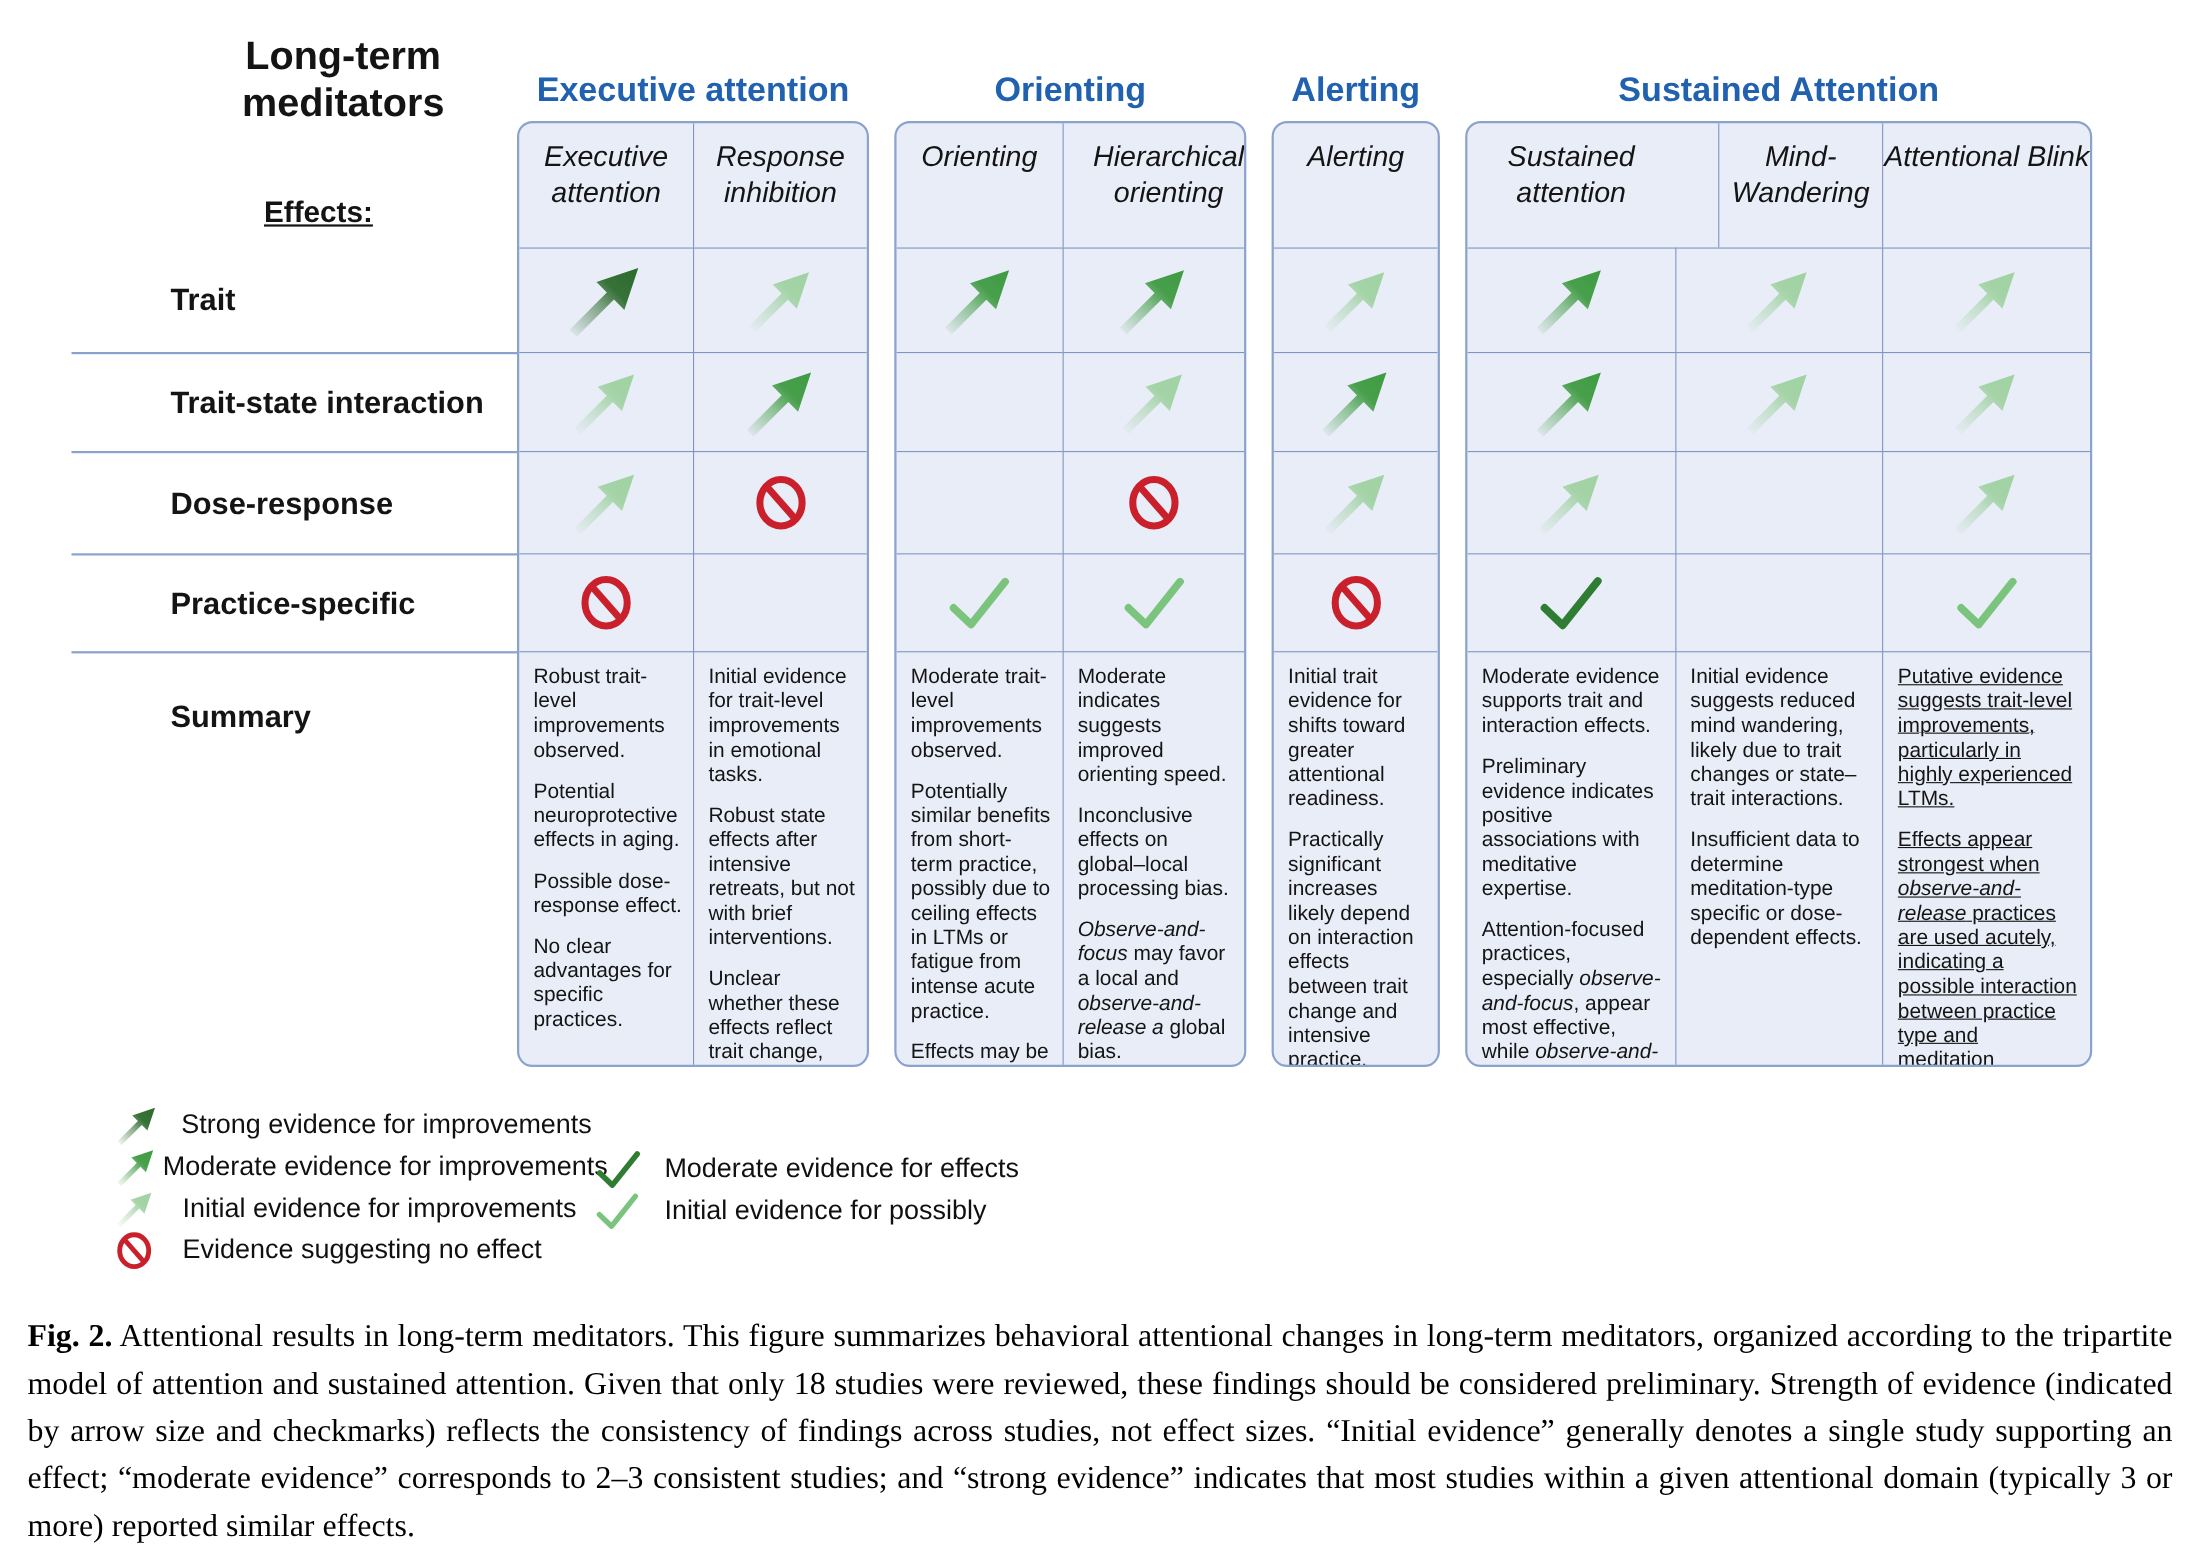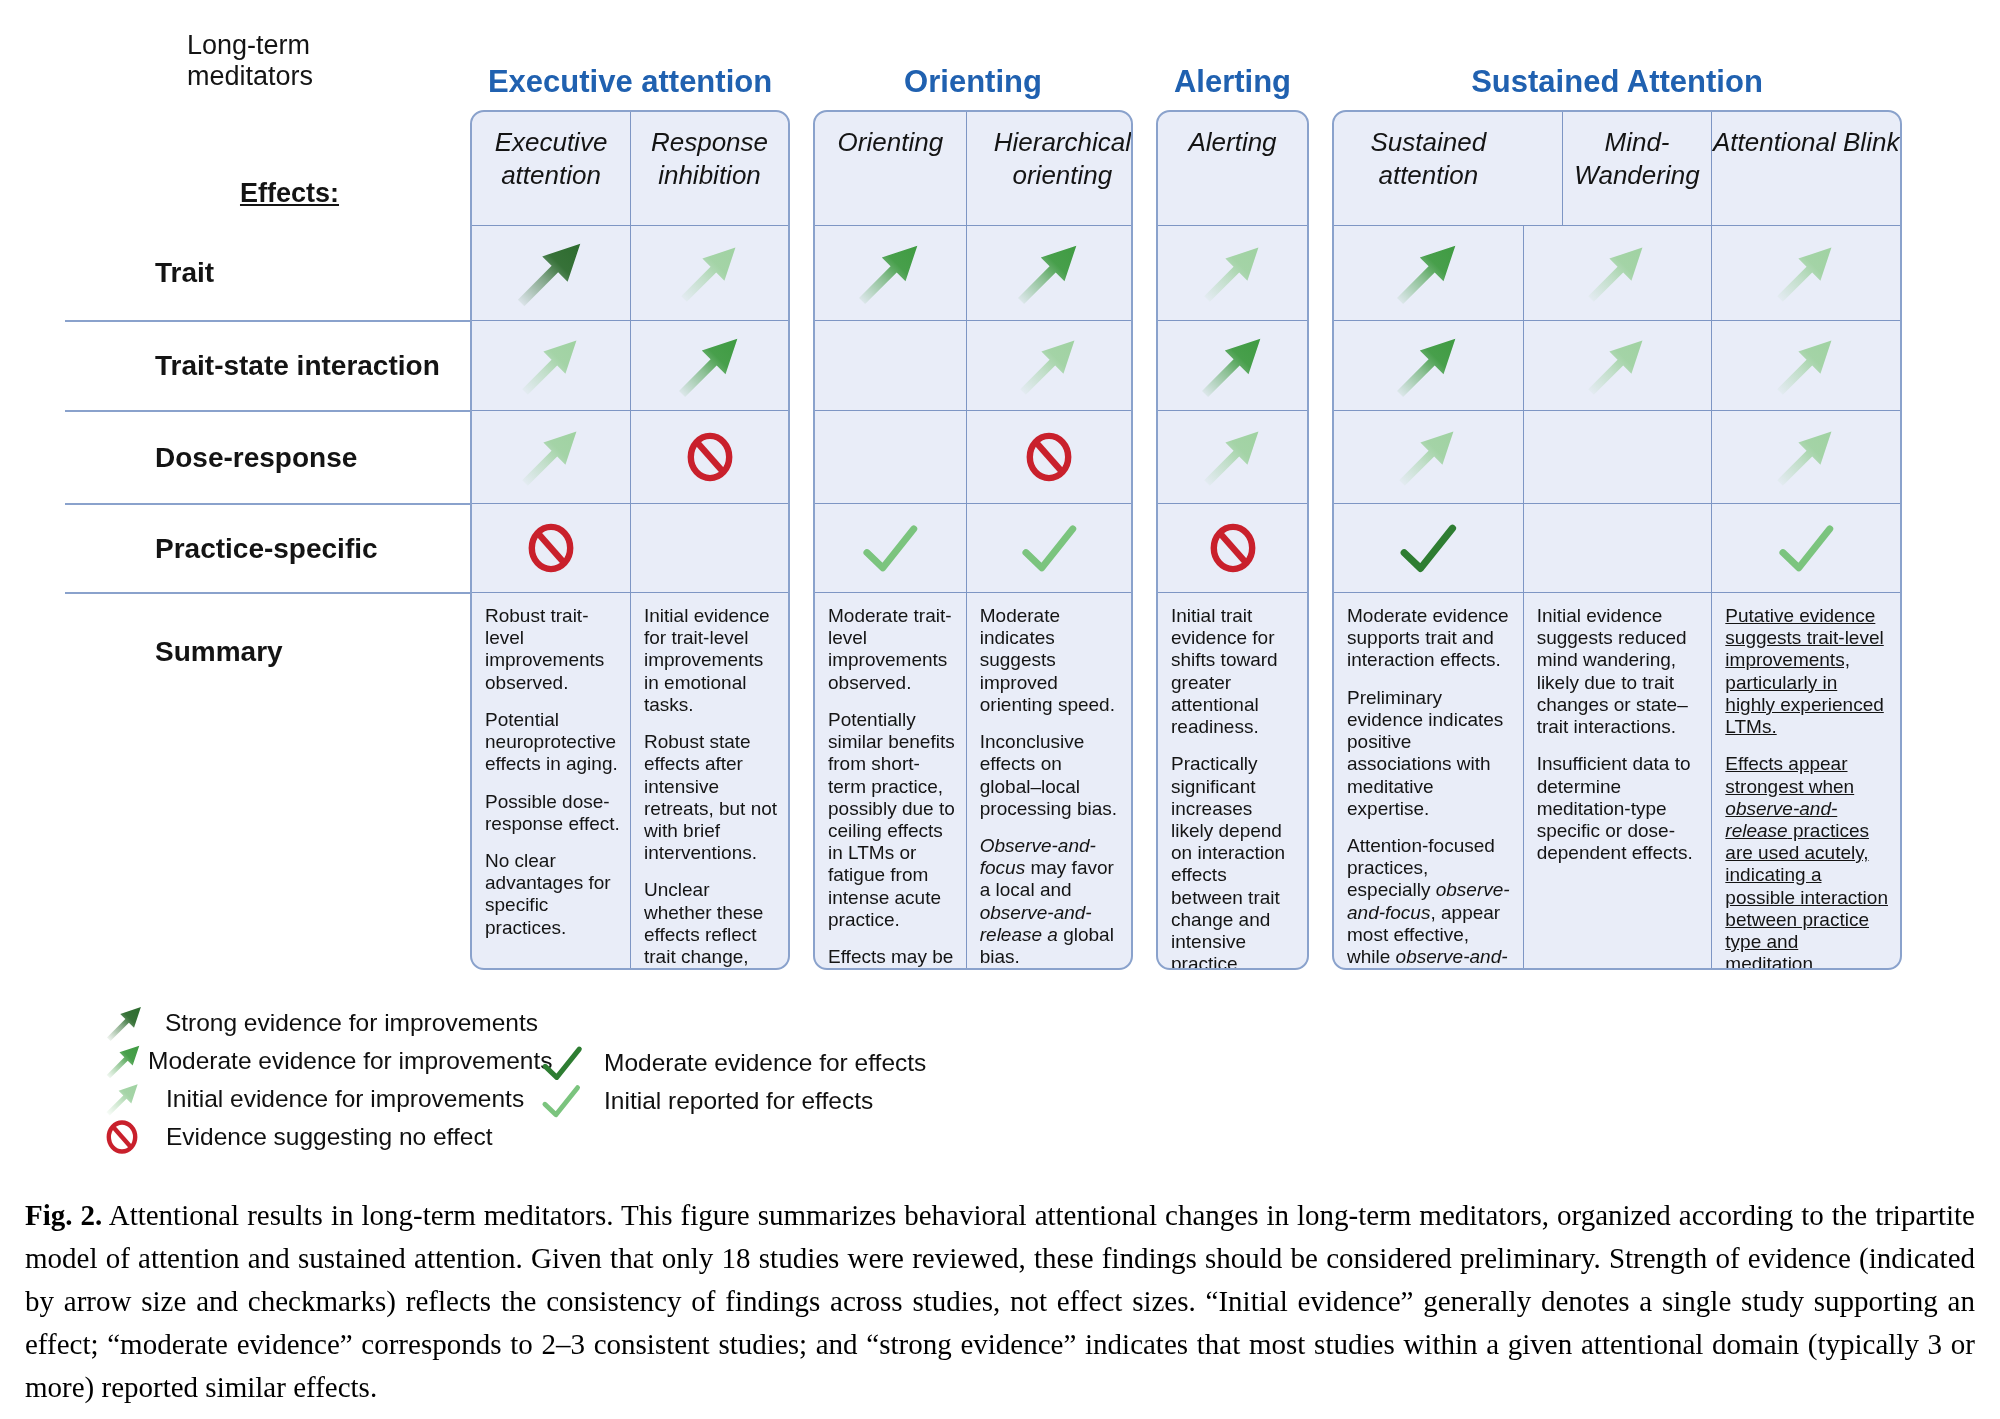--- a/index.html
+++ b/index.html
@@ -5,21 +5,21 @@
   html,body{margin:0;padding:0;background:#fff;}
   .page{position:relative;width:2000px;height:1419px;background:#fff;overflow:hidden;
         font-family:"Liberation Sans",sans-serif;color:#141414;}
 
   
   .fig-table{display:grid;margin:18px 0 0 65px;
     grid-template-columns:405px 320px 23px 320px 23px 153px 23px 570px;
     grid-template-rows:92px 115px 95px 90px 93px 89px 378px;}
 
   .corner{grid-column:1;grid-row:1/3;display:flex;flex-direction:column;justify-content:space-between;}
-  .fig-title{padding:12px 0 0 122px;width:250px;font-size:27px;font-weight:400;line-height:1.16;}
+  .fig-title{padding:12px 0 0 122px;width:250px;font-size:36px;font-weight:700;line-height:1.16;text-align:center;}
   .effects{align-self:center;margin:0 0 16px 44px;font-size:27px;font-weight:700;text-decoration:underline;}
 
   .row-label{grid-column:1;display:flex;align-items:center;padding-left:90px;
              font-size:28px;font-weight:700;}
   .row-label.line{border-top:2px solid var(--box-border);}
   .row-label.top{align-items:flex-start;padding-top:42px;}
   .lr0{grid-row:3}.lr1{grid-row:4}.lr2{grid-row:5}.lr3{grid-row:6}.lr4{grid-row:7}
 
   .group-title{align-self:end;justify-self:center;margin-bottom:10px;
                color:var(--group-header);font-weight:700;font-size:31px;white-space:nowrap;}
@@ -548,20 +548,20 @@
             </svg>
           </span>
           <span class="legend-label">Moderate evidence for effects</span>
         </div>
         <div class="legend-item">
           <span class="legend-icon">
             <svg width="46" height="46" viewBox="0 0 100 100">
               <path d="M15 57 L39 80 L86 21" fill="none" stroke="#7bc47e" stroke-width="10.5" stroke-linecap="round" stroke-linejoin="round"></path>
             </svg>
           </span>
-          <span class="legend-label">Initial reported for effects</span>
+          <span class="legend-label">Initial evidence for possibly</span>
         </div>
       </div>
   </div>
 
   <p class="caption"><b>Fig. 2.</b> <span>Attentional results in long-term meditators. This figure summarizes behavioral attentional changes in long-term meditators, organized according to the tripartite model of attention and sustained attention. Given that only 18 studies were reviewed, these findings should be considered preliminary. Strength of evidence (indicated by arrow size and checkmarks) reflects the consistency of findings across studies, not effect sizes. “Initial evidence” generally denotes a single study supporting an effect; “moderate evidence” corresponds to 2–3 consistent studies; and “strong evidence” indicates that most studies within a given attentional domain (typically 3 or more) reported similar effects.</span></p>
 
 </div>
 
 </body></html>

